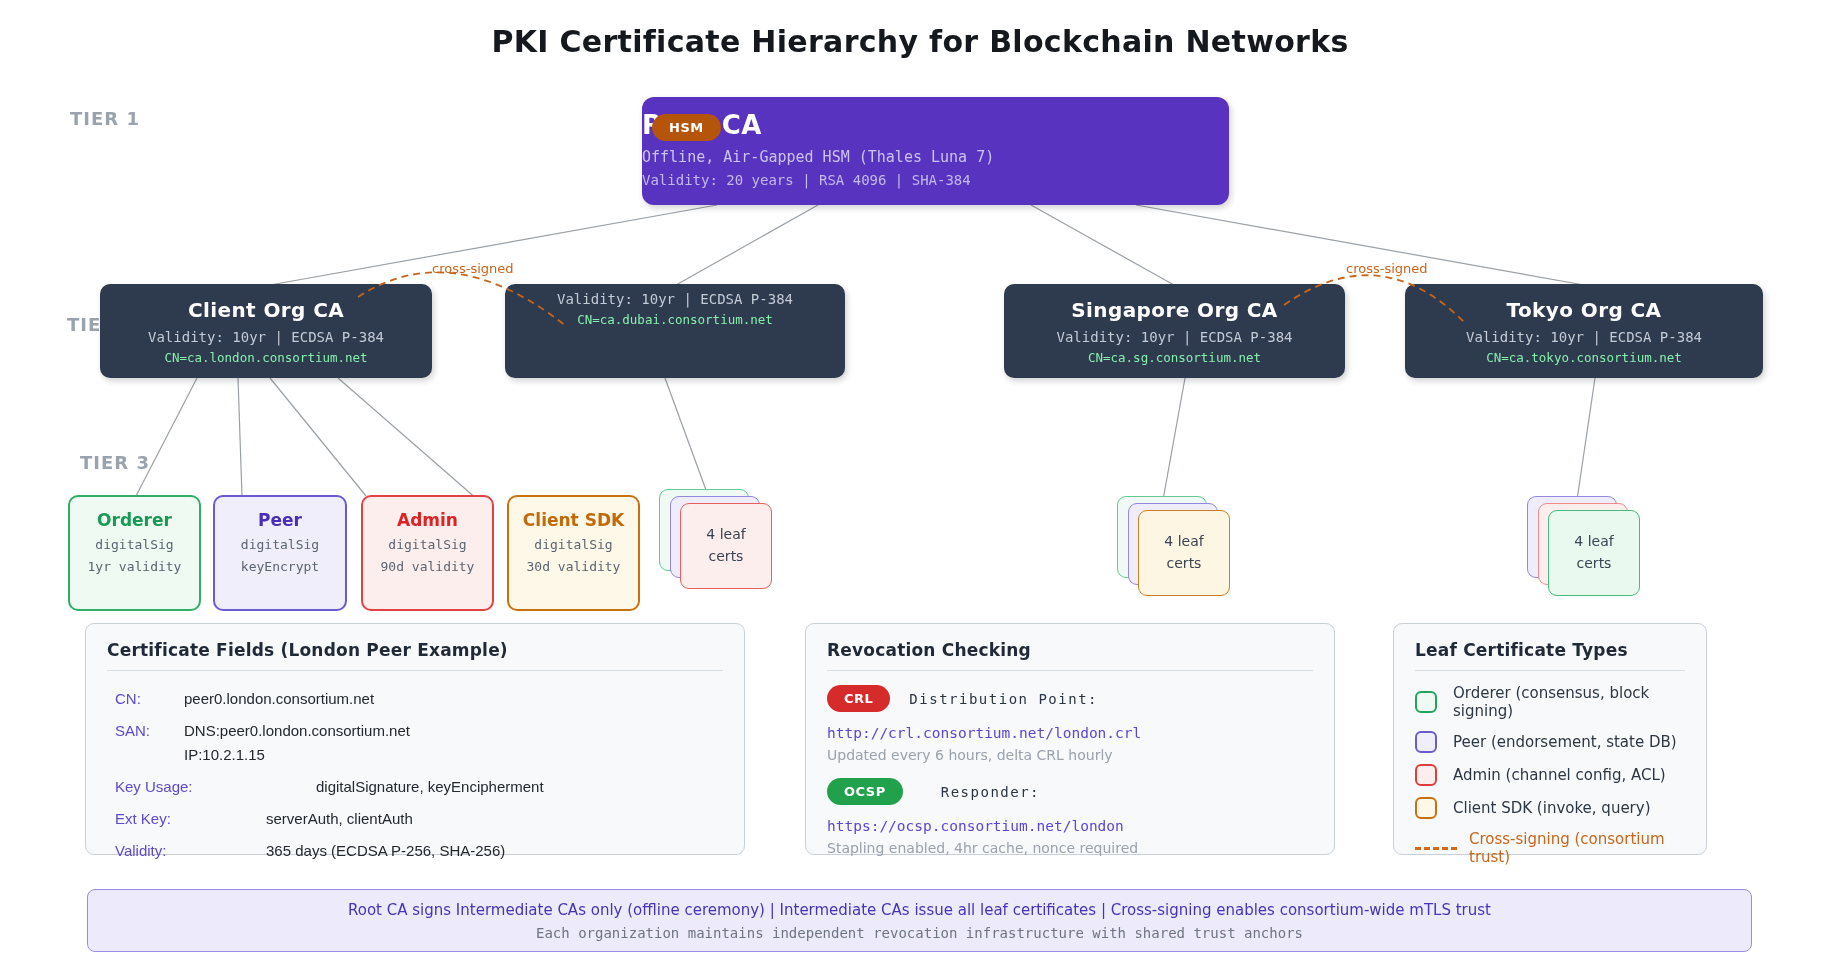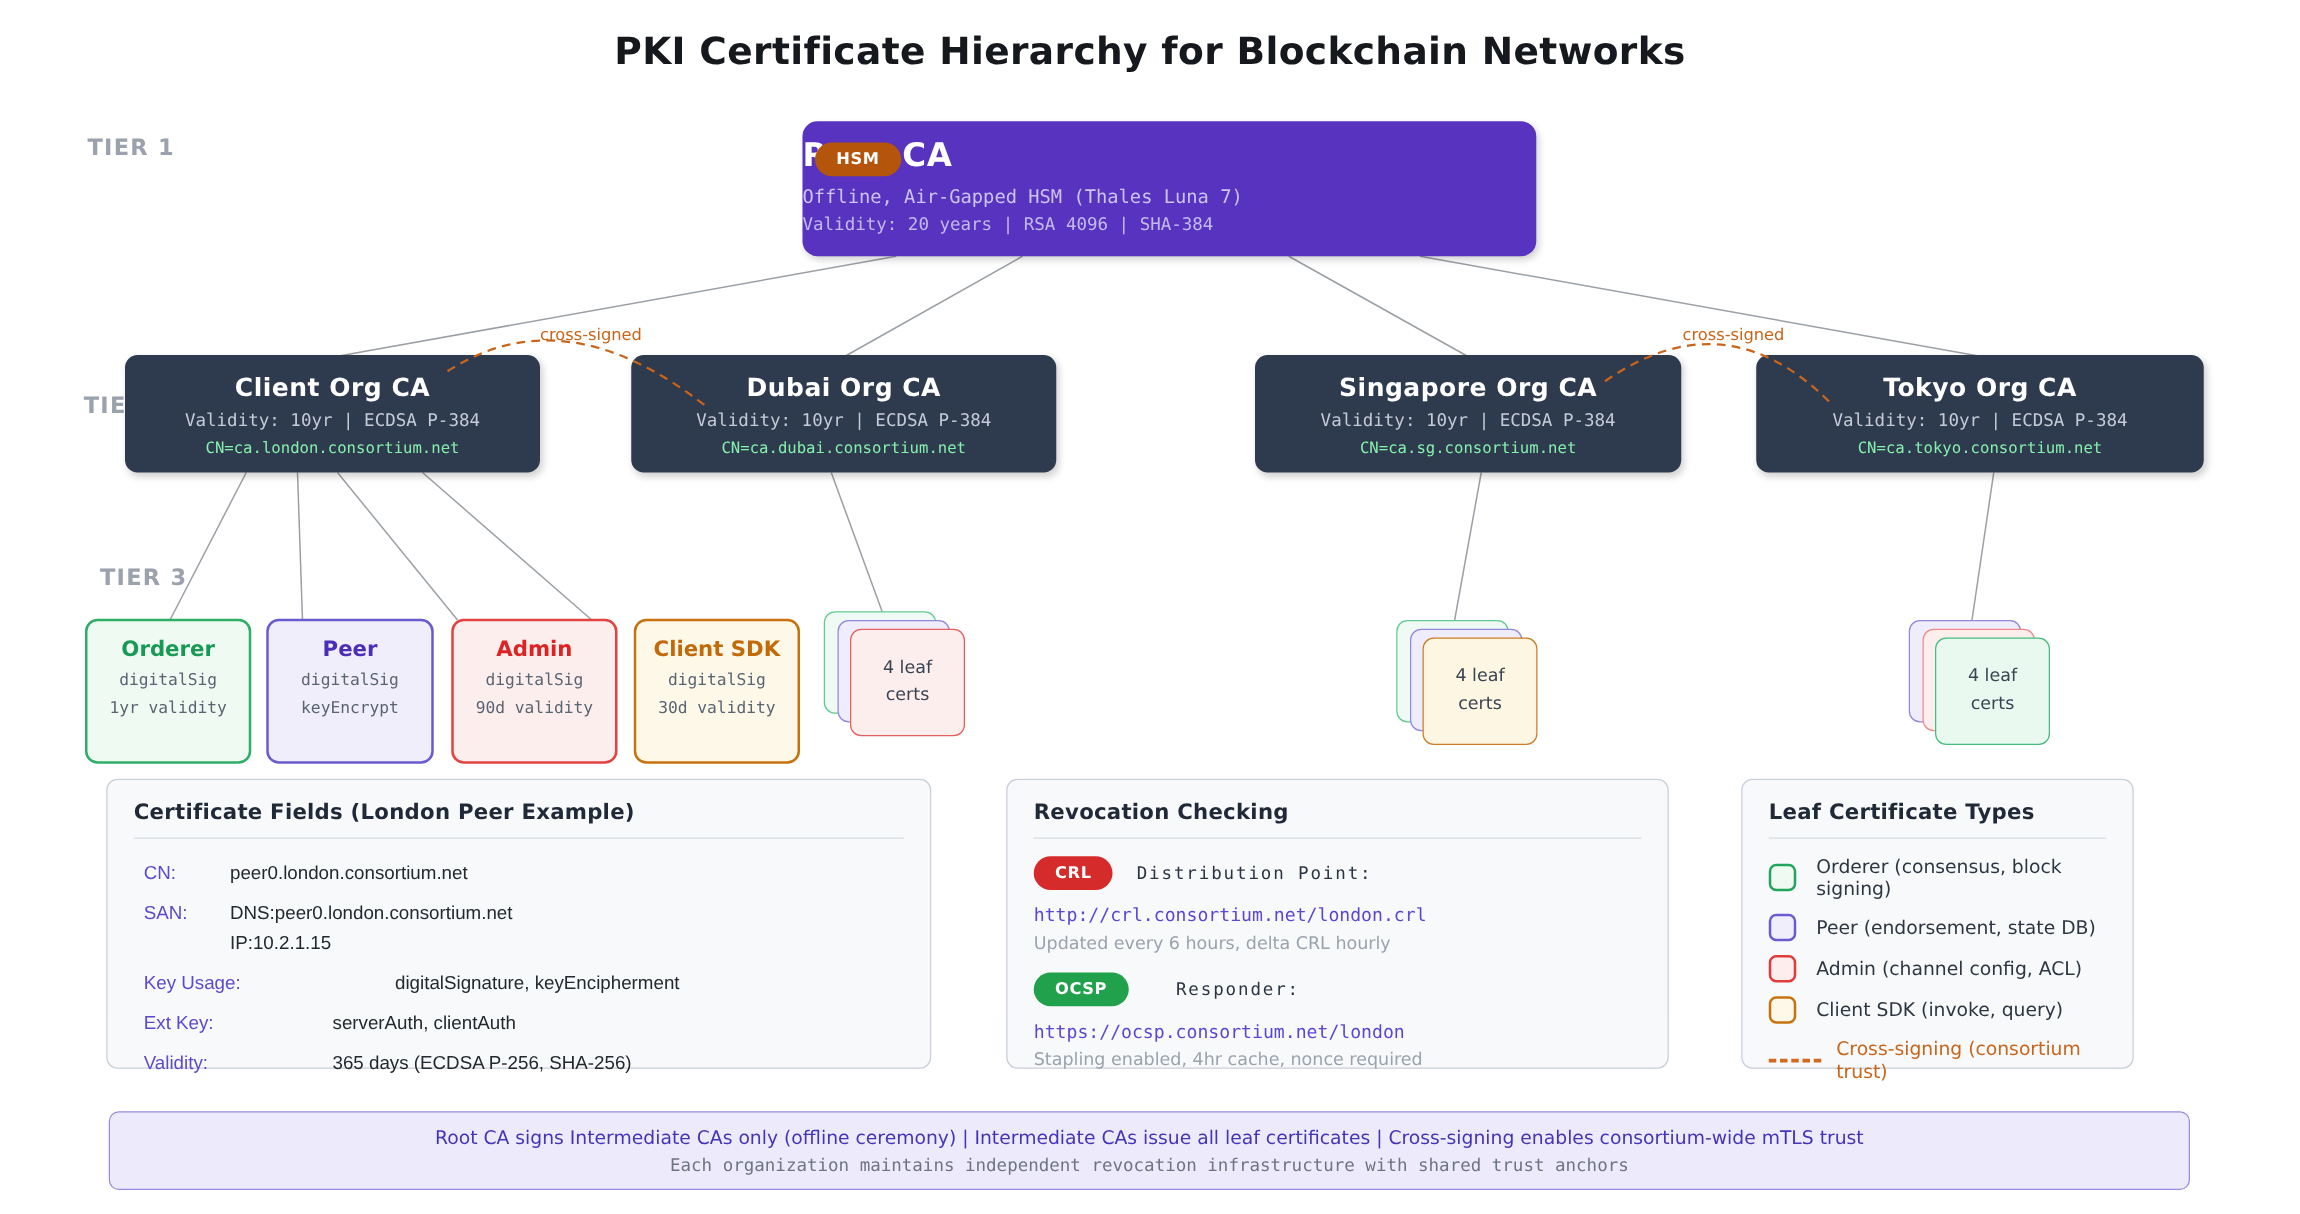--- a/index.html
+++ b/index.html
@@ -152,21 +152,20 @@
     <div class="root-sub">Offline, Air-Gapped HSM (Thales Luna 7)</div>
     <div class="root-det">Validity: 20 years | RSA 4096 | SHA-384</div>
   </div>
 
   <div class="org-box" style="left:100px; top:284px; width:332px;">
     <div class="org-name">Client Org CA</div>
     <div class="org-validity">Validity: 10yr | ECDSA P-384</div>
     <div class="org-cn">CN=ca.london.consortium.net</div>
   </div>
   <div class="org-box" style="left:505px; top:284px; width:340px;">
-    <div class="org-name">Dubai Org CA</div>
     <div class="org-validity">Validity: 10yr | ECDSA P-384</div>
     <div class="org-cn">CN=ca.dubai.consortium.net</div>
   </div>
   <div class="org-box" style="left:1004px; top:284px; width:341px;">
     <div class="org-name">Singapore Org CA</div>
     <div class="org-validity">Validity: 10yr | ECDSA P-384</div>
     <div class="org-cn">CN=ca.sg.consortium.net</div>
   </div>
   <div class="org-box" style="left:1405px; top:284px; width:358px;">
     <div class="org-name">Tokyo Org CA</div>

